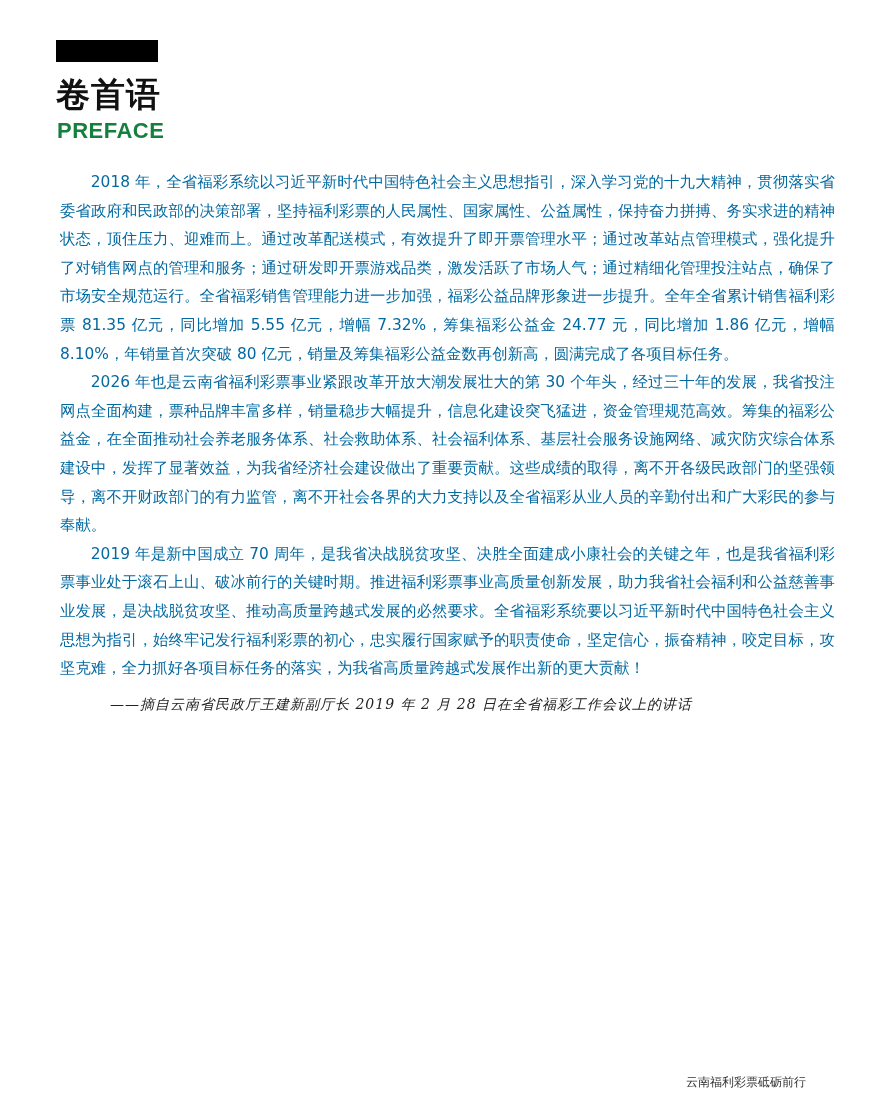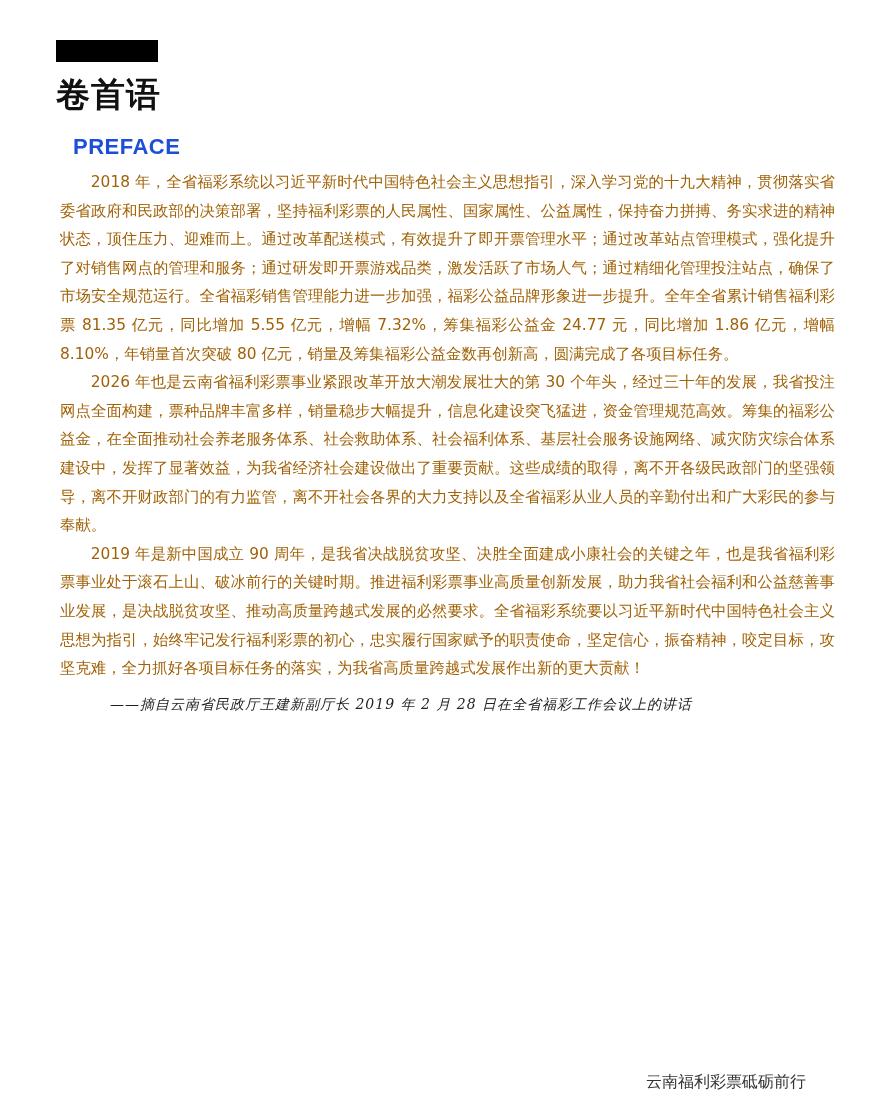--- a/index.html
+++ b/index.html
@@ -34,66 +34,66 @@
       line-height: 44px;
       margin: 0;
     }
     .title-en {
       position: absolute;
       left: 57px;
       top: 117px;
       font-family: "Liberation Sans", "DejaVu Sans", sans-serif;
       font-size: 22px;
       font-weight: bold;
-      color: #1d4ed8;
+      color: #15803d;
       letter-spacing: 0.5px;
       line-height: 28px;
-      margin: 16px;
+      margin: 0;
     }
     .body-text {
       position: absolute;
       left: 60px;
       top: 168px;
       width: 775px;
     }
     .para {
       margin: 0;
       font-size: 15.4px;
       line-height: 28.6px;
       text-indent: 2em;
       text-align: justify;
-      color: #a16207;
+      color: #0369a1;
     }
     .quote-source {
       margin: 6px;
       padding-left: 44px;
       font-family: "DejaVu Serif", "Liberation Serif", serif;
       font-size: 14px;
       line-height: 30px;
       color: #222222;
       font-style: italic;
       letter-spacing: 1px;
     }
     .footer {
       position: absolute;
       right: 74px;
       top: 1073px;
-      font-size: 16px;
+      font-size: 12px;
       color: #333333;
       line-height: 18px;
       text-align: right;
     }
   </style>
 </head>
 <body>
 
 <div class="header-bar"></div>
 <h1 class="title-cn">卷首语</h1>
 <h2 class="title-en">PREFACE</h2>
 
 <div class="body-text">
   <p class="para">2018 年，全省福彩系统以习近平新时代中国特色社会主义思想指引，深入学习党的十九大精神，贯彻落实省委省政府和民政部的决策部署，坚持福利彩票的人民属性、国家属性、公益属性，保持奋力拼搏、务实求进的精神状态，顶住压力、迎难而上。通过改革配送模式，有效提升了即开票管理水平；通过改革站点管理模式，强化提升了对销售网点的管理和服务；通过研发即开票游戏品类，激发活跃了市场人气；通过精细化管理投注站点，确保了市场安全规范运行。全省福彩销售管理能力进一步加强，福彩公益品牌形象进一步提升。全年全省累计销售福利彩票 81.35 亿元，同比增加 5.55 亿元，增幅 7.32%，筹集福彩公益金 24.77 元，同比增加 1.86 亿元，增幅 8.10%，年销量首次突破 80 亿元，销量及筹集福彩公益金数再创新高，圆满完成了各项目标任务。</p>
   <p class="para">2026 年也是云南省福利彩票事业紧跟改革开放大潮发展壮大的第 30 个年头，经过三十年的发展，我省投注网点全面构建，票种品牌丰富多样，销量稳步大幅提升，信息化建设突飞猛进，资金管理规范高效。筹集的福彩公益金，在全面推动社会养老服务体系、社会救助体系、社会福利体系、基层社会服务设施网络、减灾防灾综合体系建设中，发挥了显著效益，为我省经济社会建设做出了重要贡献。这些成绩的取得，离不开各级民政部门的坚强领导，离不开财政部门的有力监管，离不开社会各界的大力支持以及全省福彩从业人员的辛勤付出和广大彩民的参与奉献。</p>
-  <p class="para">2019 年是新中国成立 90 周年，是我省决战脱贫攻坚、决胜全面建成小康社会的关键之年，也是我省福利彩票事业处于滚石上山、破冰前行的关键时期。推进福利彩票事业高质量创新发展，助力我省社会福利和公益慈善事业发展，是决战脱贫攻坚、推动高质量跨越式发展的必然要求。全省福彩系统要以习近平新时代中国特色社会主义思想为指引，始终牢记发行福利彩票的初心，忠实履行国家赋予的职责使命，坚定信心，振奋精神，咬定目标，攻坚克难，全力抓好各项目标任务的落实，为我省高质量跨越式发展作出新的更大贡献！</p>
+  <p class="para">2019 年是新中国成立 70 周年，是我省决战脱贫攻坚、决胜全面建成小康社会的关键之年，也是我省福利彩票事业处于滚石上山、破冰前行的关键时期。推进福利彩票事业高质量创新发展，助力我省社会福利和公益慈善事业发展，是决战脱贫攻坚、推动高质量跨越式发展的必然要求。全省福彩系统要以习近平新时代中国特色社会主义思想为指引，始终牢记发行福利彩票的初心，忠实履行国家赋予的职责使命，坚定信心，振奋精神，咬定目标，攻坚克难，全力抓好各项目标任务的落实，为我省高质量跨越式发展作出新的更大贡献！</p>
   <p class="quote-source">——摘自云南省民政厅王建新副厅长 2019 年 2 月 28 日在全省福彩工作会议上的讲话</p>
 </div>
 
 <div class="footer">云南福利彩票砥砺前行</div>
 
 </body></html>

